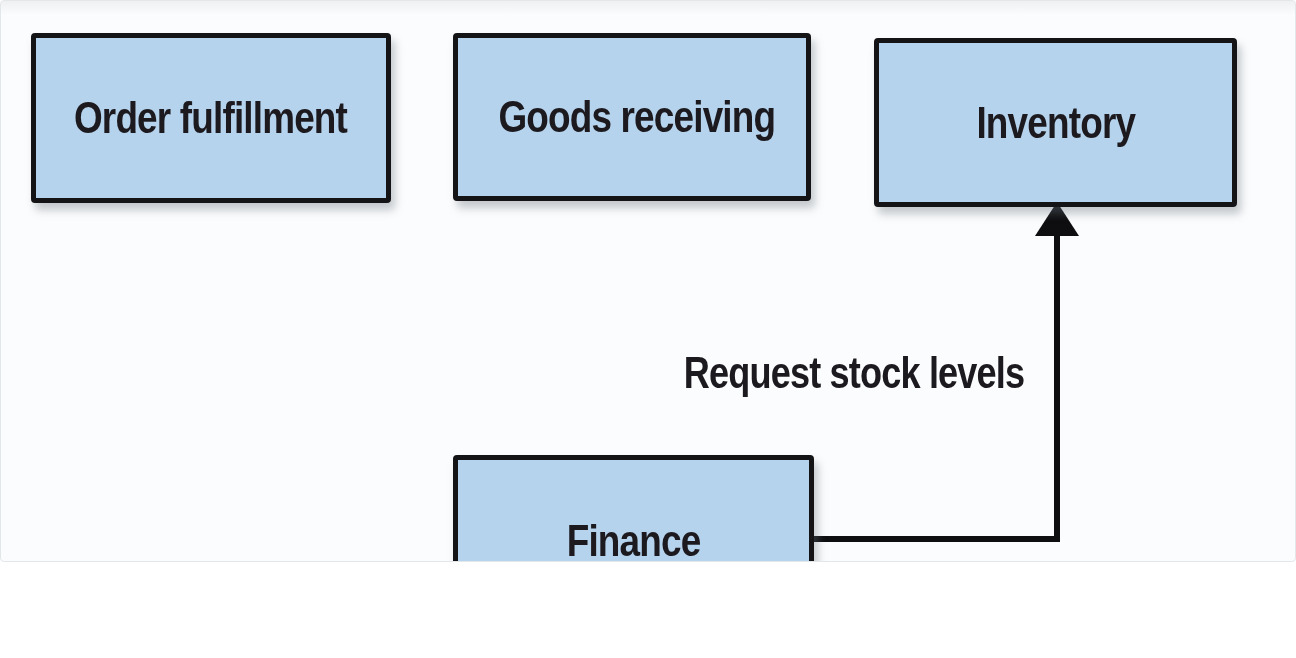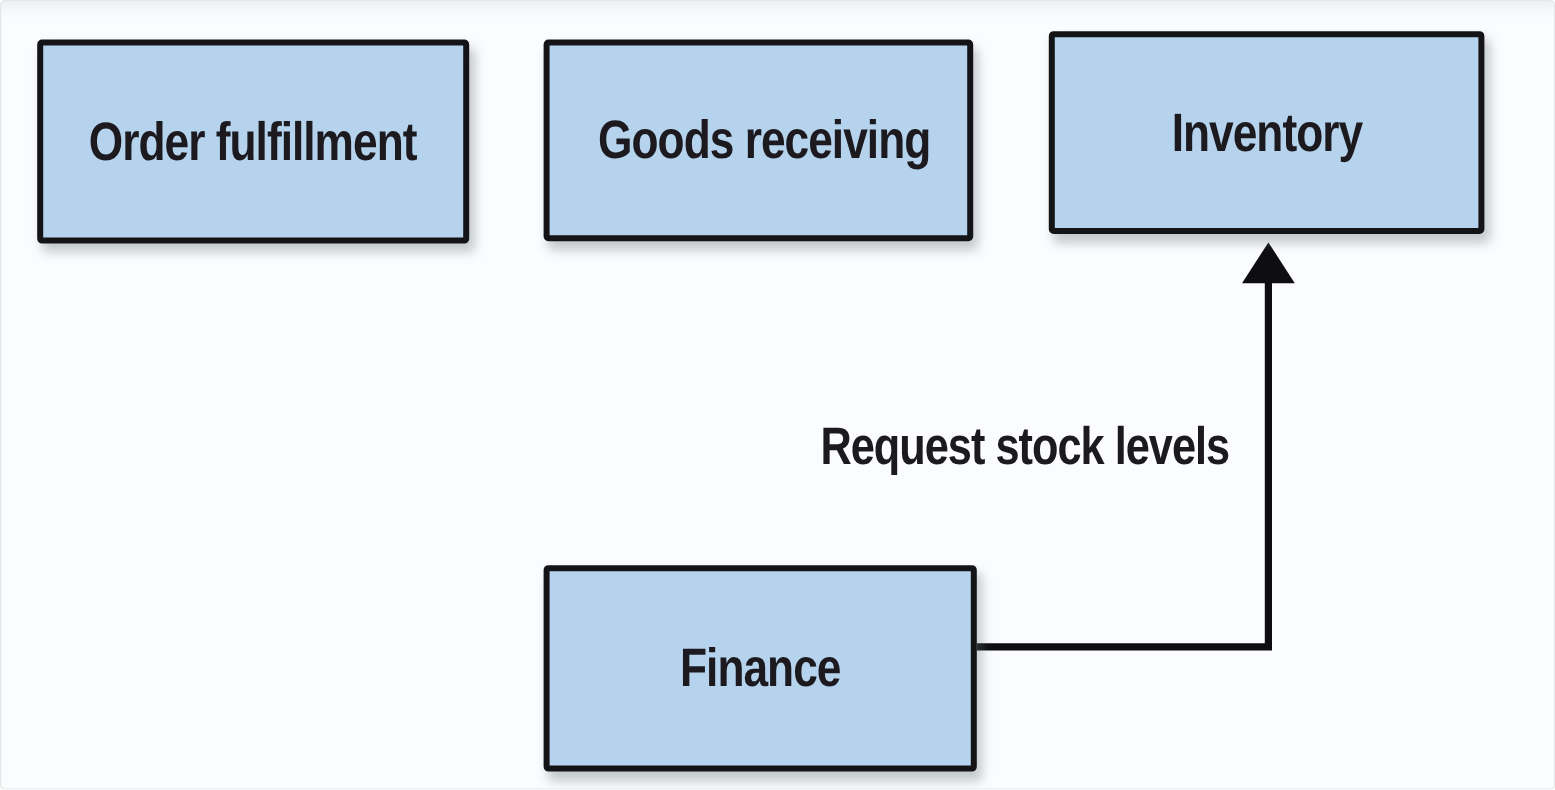--- a/index.html
+++ b/index.html
@@ -11,21 +11,21 @@
   }
   * { box-sizing: border-box; }
   html, body { margin: 0; padding: 0; }
   body {
     font-family: "Liberation Sans", sans-serif;
     background: #ffffff;
   }
   .canvas {
     position: relative;
     width: 1296px;
-    height: 658px;
+    height: 562px;
     background: var(--background);
     background-image: linear-gradient(180deg, #eef0f2 0px, #fbfcfd 14px);
     border: 1px solid #e4e7ea;
     border-radius: 4px;
     overflow: hidden;
   }
   .arrow-layer {
     position: absolute;
     left: 0; top: 0;
     width: 1296px;
@@ -46,22 +46,22 @@
     font-size: 45px;
     font-weight: 700;
     letter-spacing: -1px;
     color: var(--text);
     white-space: nowrap;
     transform: scaleX(0.82);
     transform-origin: center center;
   }
   .box-order     { left: 30px;  top: 32px;  width: 360px; height: 170px; }
   .box-goods     { left: 452px; top: 32px;  width: 358px; height: 168px; justify-content: flex-end; }
-  .box-inventory { left: 873px; top: 25px;  width: 363px; height: 169px; }
-  .box-finance   { left: 452px; top: 470px; width: 361px; height: 172px; }
+  .box-inventory { left: 873px; top: 37px;  width: 363px; height: 169px; }
+  .box-finance   { left: 452px; top: 454px; width: 361px; height: 172px; }
   .edge-label {
     position: absolute;
     left: 653px;
     top: 342px;
     width: 400px;
     height: 60px;
     display: flex;
     align-items: center;
     justify-content: center;
     font-size: 44px;

